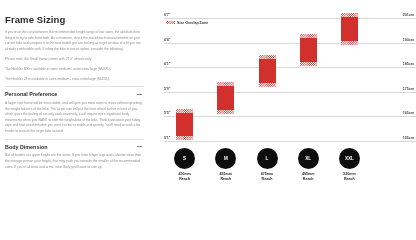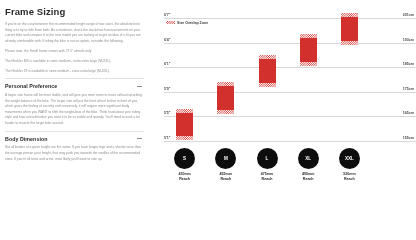--- a/index.html
+++ b/index.html
@@ -7,21 +7,21 @@
     width: 416px; height: 218px;
     background: #ffffff;
     font-family: "Liberation Sans", sans-serif;
     overflow: hidden;
   }
   .page { position: relative; width: 416px; height: 218px; display: flex; }
 
   
   .left-col {
     width: 152px;
-    padding: 6px 8px 0 5px;
+    padding: 14px 8px 0 5px;
     position: relative;
   }
   .main-title {
     font-size: 9.5px;
     font-weight: bold;
     color: #2b2b2b;
     letter-spacing: .1px;
     margin-bottom: 5px;
   }
   .para {

